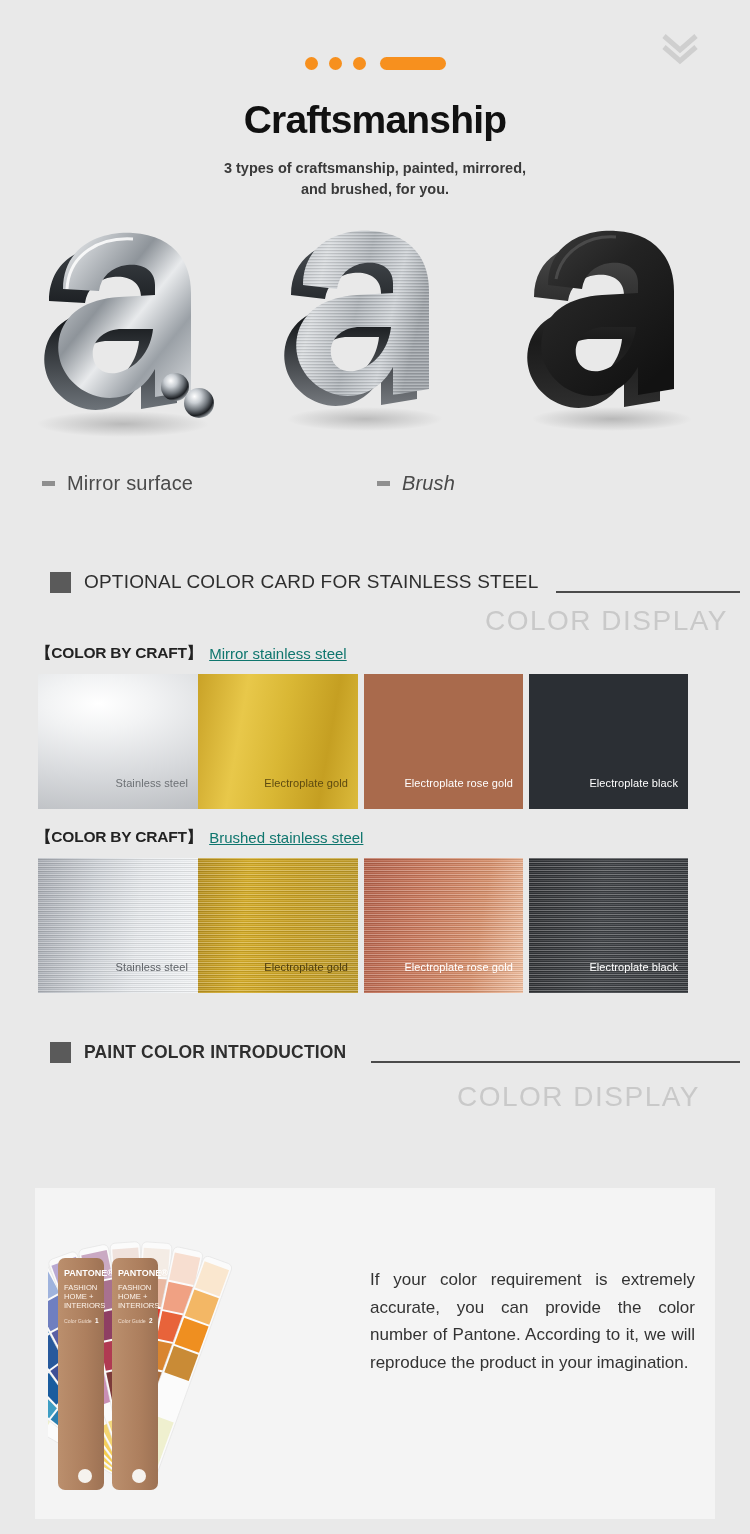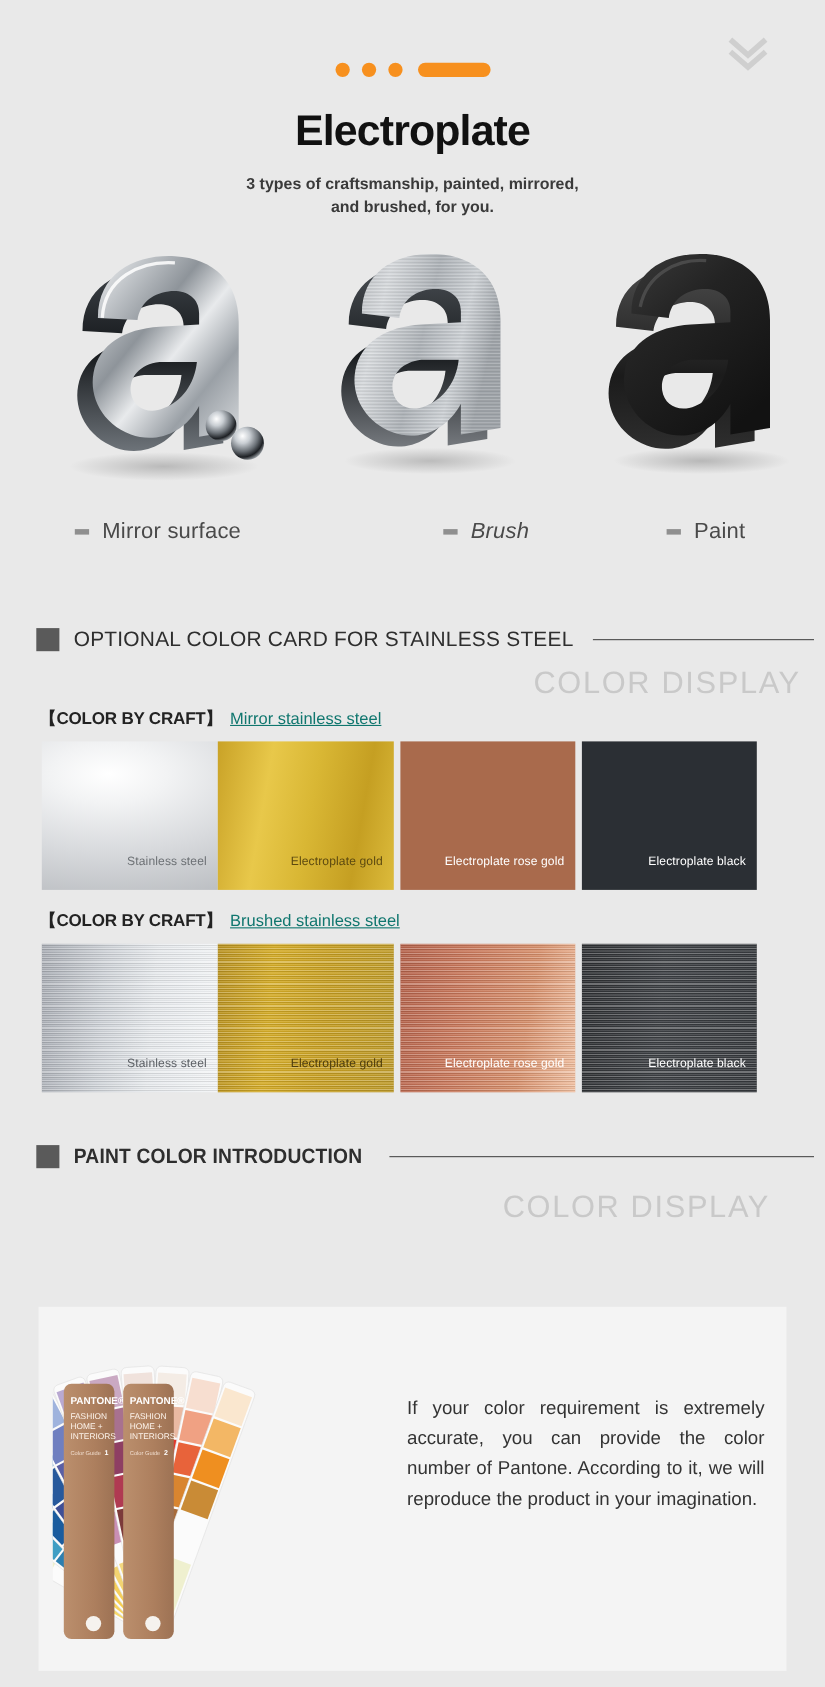--- a/index.html
+++ b/index.html
@@ -36,40 +36,40 @@
   }
   .hero-sub {
     margin-top: 13px;
     font-size: 14.5px;
     font-weight: 700;
     line-height: 1.48;
     color: #3a3a3a;
   }
 
   
-  .letters { position: relative; height: 300px; margin-top: 18px; margin-left: 26px; }
+  .letters { position: relative; height: 300px; margin-top: 18px; }
   .letter-cell { position: absolute; top: 0; width: 250px; height: 300px; }
   .letter-cell.c0 { left: 8px; }
   .letter-cell.c1 { left: 253px; }
   .letter-cell.c2 { left: 496px; }
   .letter-art { position: absolute; left: 0; top: 0; width: 250px; height: 232px; }
   .letter-art svg { display: block; margin: 0 auto; }
 
   .letter-label {
     position: absolute; bottom: 24px; left: 0; width: 250px;
     display: flex; align-items: center; justify-content: center; gap: 12px;
   }
   .dash { width: 13px; height: 5px; background: #8f8f8f; display: block; }
   .letter-label span.txt { font-size: 20px; color: #4a4a4a; letter-spacing: 0.2px; }
   .letter-cell.c0 .letter-label { justify-content: flex-start; padding-left: 34px; }
   .letter-cell.c1 .letter-label { justify-content: center; padding-left: 76px; font-style: italic; }
   .letter-cell.c2 .letter-label { justify-content: flex-start; padding-left: 84px; }
 
   
-  .sec-head { display: flex; align-items: center; padding: 0 10px 0 33px; }
+  .sec-head { display: flex; align-items: flex-end; padding: 0 10px 0 50px; }
   .sec-sq { width: 21px; height: 21px; background: #5a5a5a; flex: 0 0 auto; }
   .sec-title {
     margin-left: 13px; font-size: 19px; letter-spacing: 0.2px;
     color: #2e2e2e; white-space: nowrap;
   }
   .sec-title.cond { font-family: "Liberation Sans Narrow", "Liberation Sans", sans-serif; transform: scaleX(0.92); transform-origin: left center; font-weight:700; }
   .sec-line { flex: 1 1 auto; height: 1.5px; background: #4b4b4b; margin-left: 18px; }
 
   .watermark {
     text-align: right; padding-right: 22px; margin-top: 12px;
@@ -162,21 +162,21 @@
     </svg>
   </div>
 
   <div class="dot-row">
     <span class="dot"></span>
     <span class="dot"></span>
     <span class="dot"></span>
     <span class="pill"></span>
   </div>
 
-  <h1 class="hero-title">Electroplate</h1>
+  <h1 class="hero-title">Craftsmanship</h1>
 
   <div class="hero-sub">
     <div>3 types of craftsmanship, painted, mirrored,</div>
     <div>and brushed, for you.</div>
   </div>
 </div>
 
 <div class="letters">
 
   <div class="letter-cell c0">
@@ -311,24 +311,20 @@
                    C122,48 108,42 94,44 C78,46 68,56 66,70 Z
                    M86,108 C68,110 58,122 60,136 C62,150 76,156 90,150 C106,144 118,128 120,108 Z" fill="url(#pSide)"></path>
         </g>
         <path d="M32,66 C32,26 66,10 100,12 C136,14 158,36 158,72 L158,170 L122,176 L122,148
                  C108,174 82,182 60,174 C34,164 22,140 26,118 C31,92 54,78 86,76 L122,74 L122,64
                  C122,48 108,42 94,44 C78,46 68,56 66,70 Z
                  M86,108 C68,110 58,122 60,136 C62,150 76,156 90,150 C106,144 118,128 120,108 Z" fill="url(#pFace)" fill-rule="evenodd"></path>
         <path d="M40,60 C46,30 74,16 100,18" fill="none" stroke="#5e5e5e" stroke-width="3" opacity="0.6"></path>
       </svg>
     </div>
-    <div class="letter-label">
-      <span class="dash"></span>
-      <span class="txt">Paint</span>
-    </div>
   </div>
 </div>
 
 <div style="margin-top:52px;">
 
   <div class="sec-head">
     <span class="sec-sq"></span>
     <span class="sec-title">OPTIONAL COLOR CARD FOR STAINLESS STEEL</span>
     <span class="sec-line"></span>
   </div>

